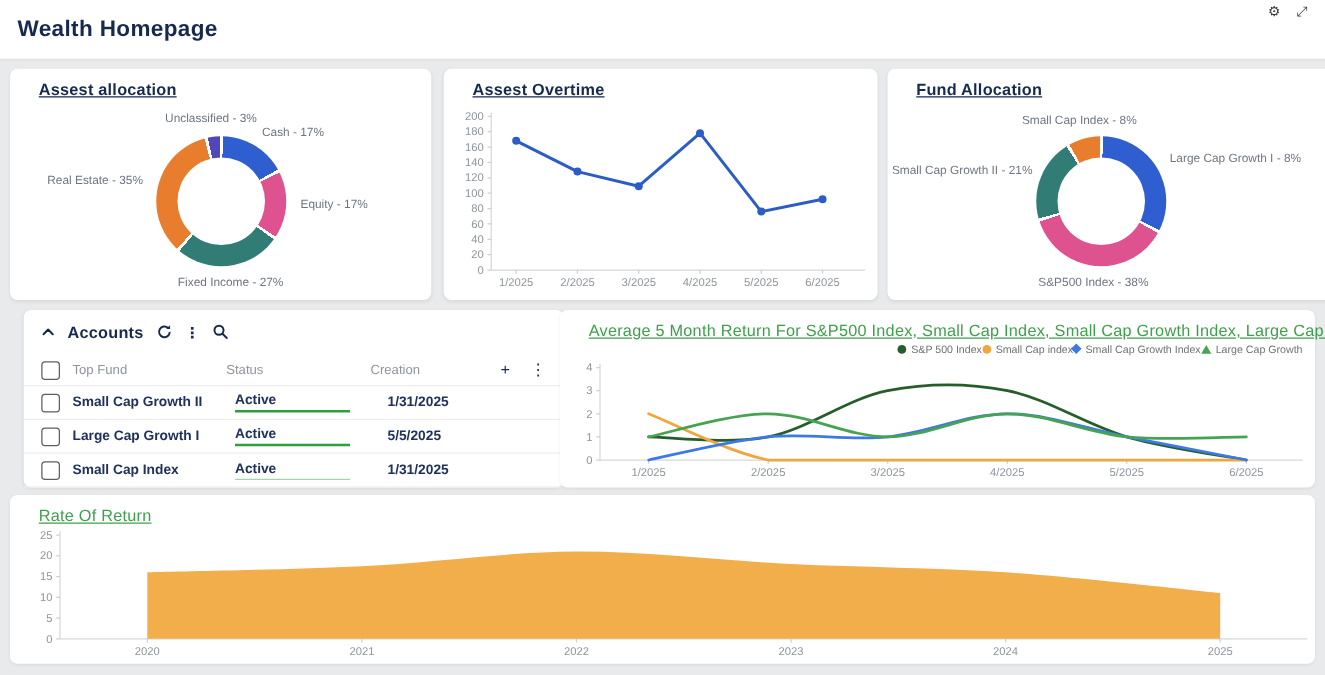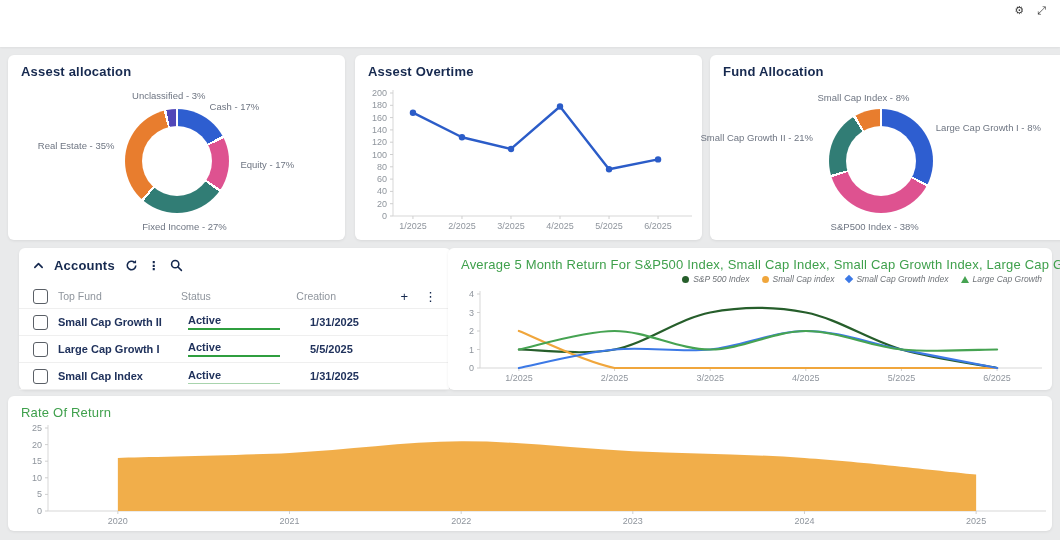--- a/index.html
+++ b/index.html
@@ -7,37 +7,37 @@
     width:1060px;height:540px;position:relative;overflow:hidden;
     background:#e9eaeb;
     font-family:"Liberation Sans","DejaVu Sans",sans-serif;
     -webkit-font-smoothing:antialiased;
   }
   .topbar{position:absolute;left:0;top:0;width:100%;height:47px;background:#fff;box-shadow:0 1px 2px rgba(0,0,0,.05);}
   .topbar h1{margin:0;position:absolute;left:14px;top:13px;font-size:18px;font-weight:700;color:#16294f;letter-spacing:.3px;}
   .topbar-icons{position:absolute;right:14px;top:2px;display:flex;gap:13px;color:#3c3c3c;font-size:11px;}
   .topbar-icons span{cursor:pointer;line-height:16px;}
   .card{position:absolute;background:#fff;border-radius:6px;box-shadow:0 1px 3px rgba(0,0,0,.07);}
-  .card h2{margin:0;position:absolute;left:13px;top:9px;font-size:13px;font-weight:700;color:#16294f;letter-spacing:.2px;white-space:nowrap;}
+  .card h2{margin:0;position:absolute;left:23px;top:9px;font-size:13px;font-weight:700;color:#16294f;letter-spacing:.2px;white-space:nowrap;text-decoration:underline;}
   .card h2.green{color:#3fa04c;font-weight:400;}
   #card-asset{left:8px;top:55px;width:337px;height:185px;}
   #card-return{left:355px;top:55px;width:347px;height:185px;}
   #card-fund{left:710px;top:55px;width:404px;height:185px;}
   #card-accounts{left:19px;top:248px;width:432px;height:142px;}
   #card-avg{left:448px;top:248px;width:604px;height:142px;}
   #card-rate{left:8px;top:396px;width:1044px;height:135px;}
   .donut-area{position:absolute;left:0;right:0;top:26px;bottom:0;}
   .donut-ring{position:absolute;border-radius:50%;}
   .donut-hole{position:absolute;border-radius:50%;background:#fff;}
   .donut-label{position:absolute;font-size:9.5px;color:#6e7582;white-space:nowrap;}
   .chart-area{position:absolute;}
   #chart-return{left:8px;right:8px;top:28px;bottom:4px;}
   #chart-avg{left:8px;right:8px;top:40px;bottom:4px;}
   #chart-rate{left:4px;right:4px;top:26px;bottom:2px;}
-  .legend{position:absolute;right:10px;top:26px;display:flex;gap:12px;align-items:flex-end;font-size:8.5px;color:#6f7378;font-style:italic;}
+  .legend{position:absolute;right:10px;top:26px;display:flex;gap:0;align-items:flex-end;font-size:8.5px;color:#6f7378;}
   .legend-item{display:flex;align-items:center;gap:4px;cursor:pointer;}
   .mk{display:inline-block;}
   .mk-circle{width:7px;height:7px;border-radius:50%;}
   .mk-diamond{width:6px;height:6px;transform:rotate(45deg);}
   .mk-triangle{width:0;height:0;border-left:4px solid transparent;border-right:4px solid transparent;border-bottom:7px solid #43a047;}
   
   .panel-head{position:absolute;left:14px;top:10px;display:flex;align-items:center;gap:10px;color:#16294f;}
   .panel-head .pt{font-size:13px;font-weight:700;letter-spacing:.2px;}
   .panel-head .icon{cursor:pointer;display:flex;align-items:center;}
   .panel-head .kebab{font-size:12px;font-weight:700;color:#16294f;cursor:pointer;}
@@ -56,20 +56,21 @@
   .status-txt{color:#20325c;font-weight:700;font-size:11px;}
   .status-ul{width:92px;margin-top:2px;}
   .status-ul.strong{border-bottom:2px solid #2f9e3f;}
   .status-ul.thin{border-bottom:1px solid #a8d4ad;}
   svg text{font-family:"Liberation Sans","DejaVu Sans",sans-serif;}
 </style>
 </head>
 <body>
 
 <header class="topbar">
+  <h1>Wealth Homepage</h1>
   <div class="topbar-icons">
     <span>⚙</span>
     <span>⤢</span>
   </div>
 </header>
 
 <section class="card" id="card-asset">
   <h2>Assest allocation</h2>
   <div class="donut-area">
       <div class="donut-ring" style="width: 104px; height: 104px; left: 116.5px; top: 27.5px; background: conic-gradient(rgb(255, 255, 255) 0deg, rgb(255, 255, 255) 1.5deg, rgb(46, 94, 208) 1.5deg, rgb(46, 94, 208) 60.7424deg, rgb(255, 255, 255) 60.7424deg, rgb(255, 255, 255) 62.2424deg, rgb(255, 255, 255) 62.2424deg, rgb(255, 255, 255) 63.7424deg, rgb(222, 82, 144) 63.7424deg, rgb(222, 82, 144) 122.985deg, rgb(255, 255, 255) 122.985deg, rgb(255, 255, 255) 124.485deg, rgb(255, 255, 255) 124.485deg, rgb(255, 255, 255) 125.985deg, rgb(49, 125, 117) 125.985deg, rgb(49, 125, 117) 220.076deg, rgb(255, 255, 255) 220.076deg, rgb(255, 255, 255) 221.576deg, rgb(255, 255, 255) 221.576deg, rgb(255, 255, 255) 223.076deg, rgb(232, 125, 46) 223.076deg, rgb(232, 125, 46) 345.045deg, rgb(255, 255, 255) 345.045deg, rgb(255, 255, 255) 346.545deg, rgb(255, 255, 255) 346.545deg, rgb(255, 255, 255) 348.045deg, rgb(81, 71, 184) 348.045deg, rgb(81, 71, 184) 358.5deg, rgb(255, 255, 255) 358.5deg, rgb(255, 255, 255) 360deg);">
@@ -133,21 +134,21 @@
 </section>
 
 <section class="card" id="card-fund">
   <h2>Fund Allocation</h2>
   <div class="donut-area">
       <div class="donut-ring" style="width: 104px; height: 104px; left: 119px; top: 27.5px; background: conic-gradient(rgb(255, 255, 255) 0deg, rgb(255, 255, 255) 1.5deg, rgb(46, 94, 208) 1.5deg, rgb(46, 94, 208) 116.34deg, rgb(255, 255, 255) 116.34deg, rgb(255, 255, 255) 117.84deg, rgb(255, 255, 255) 117.84deg, rgb(255, 255, 255) 119.34deg, rgb(222, 82, 144) 119.34deg, rgb(222, 82, 144) 251.58deg, rgb(255, 255, 255) 251.58deg, rgb(255, 255, 255) 253.08deg, rgb(255, 255, 255) 253.08deg, rgb(255, 255, 255) 254.58deg, rgb(49, 125, 117) 254.58deg, rgb(49, 125, 117) 327.66deg, rgb(255, 255, 255) 327.66deg, rgb(255, 255, 255) 329.16deg, rgb(255, 255, 255) 329.16deg, rgb(255, 255, 255) 330.66deg, rgb(232, 125, 46) 330.66deg, rgb(232, 125, 46) 358.5deg, rgb(255, 255, 255) 358.5deg, rgb(255, 255, 255) 360deg);">
         <div class="donut-hole" style="width: 70px; height: 70px; left: 17px; top: 17px;"></div>
       </div>
       <div class="donut-label" style="left: 225.813px; top: 46.461px; transform: translate(0px, -50%);">Large Cap Growth I - 8%</div>
       <div class="donut-label" style="left: 164.72px; top: 145.201px; transform: translate(-50%, -50%);">S&amp;P500  Index - 38%</div>
-      <div class="donut-label" style="left: 103px; top: 56.4394px; transform: translate(-100%, -50%);">Small Cap Growth II - 21%</div>
+      <div class="donut-label" style="left: 116px; top: 56.4394px; transform: translate(-100%, -50%);">Small Cap Growth II - 21%</div>
       <div class="donut-label" style="left: 153.451px; top: 15.8758px; transform: translate(-50%, -50%);">Small Cap Index - 8%</div>
     </div>
 </section>
 
 <section class="card" id="card-accounts">
   <div class="panel-head">
     <span class="icon">
       <svg width="11" height="11" viewBox="0 0 12 12">
           <path d="M2 8 L6 4 L10 8" fill="none" stroke="#16294f" stroke-width="1.8" stroke-linecap="round" stroke-linejoin="round"></path>
         </svg>

